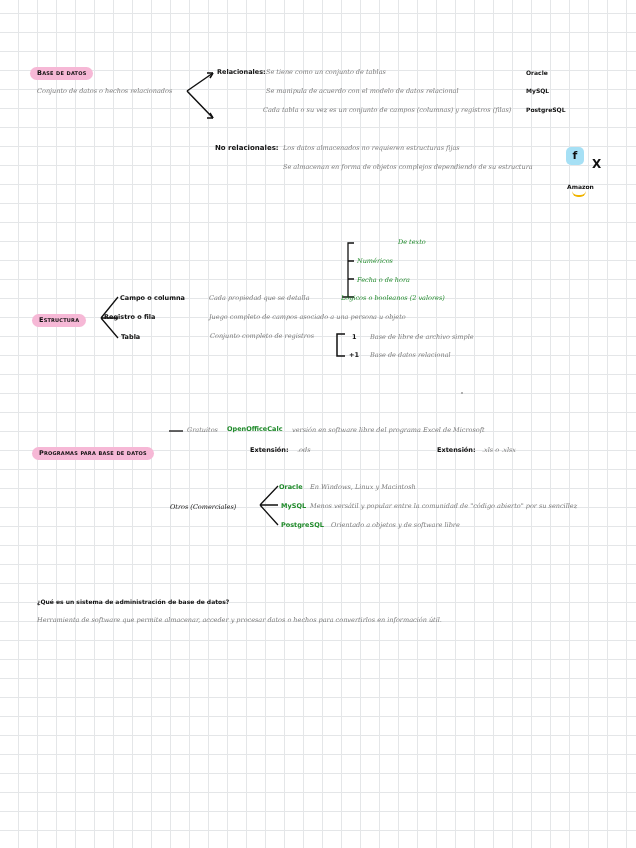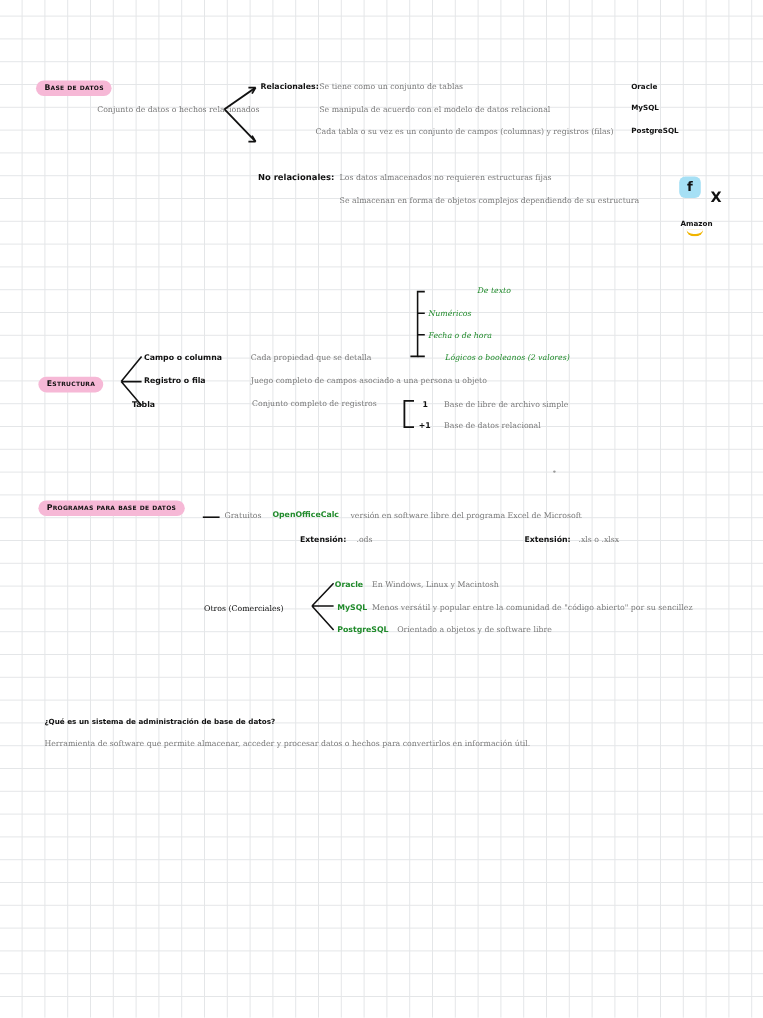--- a/index.html
+++ b/index.html
@@ -8,37 +8,37 @@
     background-image:
       linear-gradient(to right, #e4e6e8 1px, transparent 1px),
       linear-gradient(to bottom, #e4e6e8 1px, transparent 1px);
     background-size:19px 19px;
     background-position:18px 13px;
     font-family:"DejaVu Sans", sans-serif;
   }
   .t{position:absolute;white-space:nowrap;line-height:1;}
   .head{font-size:6.5px;font-weight:bold;color:#111;letter-spacing:0.2px;font-variant:small-caps;}
   .hl{background:#f6b8d6;border-radius:7px;padding:3px 7px;}
-  .note{font-family:"DejaVu Serif", serif;font-size:6.5px;color:#7a7a7a;}
+  .note{font-family:"DejaVu Serif", serif;font-style:italic;font-size:6.5px;color:#7a7a7a;}
   .green{font-family:"DejaVu Serif", serif;font-style:italic;font-size:6.5px;color:#1f8a2a;}
   .greenb{font-size:6.5px;color:#1f8a2a;font-weight:bold;}
   .blk{font-size:6.5px;color:#111;font-weight:bold;}
   .dbname{font-size:6px;color:#111;font-weight:bold;}
   svg{position:absolute;overflow:visible;}
   .fb{position:absolute;left:566px;top:147px;width:18px;height:18px;background:#a6e0f5;border-radius:5px;text-align:center;font-weight:bold;font-size:11px;line-height:18px;color:#111;}
   .xlogo{position:absolute;left:592px;top:157px;font-size:12px;color:#111;font-weight:bold;}
   .amazon{position:absolute;left:567px;top:183px;font-size:6px;font-weight:bold;color:#111;}
   .smile{position:absolute;left:572px;top:191px;width:14px;height:4px;border-bottom:2px solid #f0b400;border-radius:0 0 10px 10px;}
   .dot{position:absolute;left:461px;top:392px;width:2px;height:2px;background:#999;border-radius:50%;}
 </style>
 </head>
 <body>
 
 <div class="t head hl" style="left:30px;top:67px;text-align:right;">Base de datos</div>
-<div class="t note" style="left:37px;top:88px;padding-left:44px;">Conjunto de datos o hechos relacionados</div>
+<div class="t note" style="left:37px;top:88px;">Conjunto de datos o hechos relacionados</div>
 
 <svg style="left:185px;top:70px;" width="30" height="55">
   <path d="M2 21 L28 3 M2 21 L28 48" stroke="#111" stroke-width="1.5" fill="none"></path>
   <path d="M28 3 l-6 0 M28 3 l-3 5" stroke="#111" stroke-width="1.5" fill="none"></path>
   <path d="M28 48 l-3 -5 M28 48 l-6 0" stroke="#111" stroke-width="1.5" fill="none"></path>
 </svg>
 
 <div class="t blk" style="left:217px;top:69px;">Relacionales:</div>
 <div class="t note" style="left:266px;top:69px;">Se tiene como un conjunto de tablas</div>
 <div class="t note" style="left:266px;top:88px;">Se manipula de acuerdo con el modelo de datos relacional</div>
@@ -57,47 +57,47 @@
 <div class="amazon">Amazon</div>
 <div class="smile"></div>
 
 <svg style="left:340px;top:240px;" width="20" height="62">
   <path d="M14 3 L8 3 L8 57 L2 57" stroke="#111" stroke-width="1.3" fill="none"></path>
   <path d="M8 21 L14 21 M8 39 L14 39 M8 57 L14 57" stroke="#111" stroke-width="1.3" fill="none"></path>
 </svg>
 <div class="t green" style="left:357px;top:239px;margin-left:41px;">De texto</div>
 <div class="t green" style="left:357px;top:258px;">Numéricos</div>
 <div class="t green" style="left:357px;top:277px;">Fecha o de hora</div>
-<div class="t green" style="left:371px;top:295px;">Lógicos o booleanos (2 valores)</div>
+<div class="t green" style="left:341px;top:295px;">Lógicos o booleanos (2 valores)</div>
 
 <div class="t head hl" style="left:32px;top:314px;">Estructura</div>
 
 <svg style="left:99px;top:293px;" width="22" height="50">
   <path d="M2 25 L19 4 M2 25 L19 25 M2 25 L19 45" stroke="#111" stroke-width="1.3" fill="none"></path>
 </svg>
 
 <div class="t blk" style="left:120px;top:295px;">Campo o columna</div>
-<div class="t blk" style="left:120px;top:314px;">Registro o fila</div>
-<div class="t blk" style="left:110px;top:334px;">Tabla</div>
+<div class="t blk" style="left:104px;top:314px;">Registro o fila</div>
+<div class="t blk" style="left:121px;top:334px;">Tabla</div>
 
 <div class="t note" style="left:209px;top:295px;">Cada propiedad que se detalla</div>
 <div class="t note" style="left:209px;top:314px;">Juego completo de campos asociado a una persona u objeto</div>
 <div class="t note" style="left:210px;top:333px;">Conjunto completo de registros</div>
 
 <svg style="left:335px;top:332px;" width="12" height="26">
   <path d="M10 2 L2 2 L2 24 L10 24" stroke="#111" stroke-width="1.5" fill="none"></path>
 </svg>
 <div class="t blk" style="left:352px;top:334px;">1</div>
 <div class="t note" style="left:370px;top:334px;">Base de libre de archivo simple</div>
 <div class="t blk" style="left:349px;top:352px;">+1</div>
 <div class="t note" style="left:370px;top:352px;">Base de datos relacional</div>
 
 <div class="dot"></div>
 
-<div class="t head hl" style="left:32px;top:417px;text-align:right;">Programas para base de datos</div>
+<div class="t head hl" style="left:32px;top:447px;text-align:right;">Programas para base de datos</div>
 <svg style="left:168px;top:428px;" width="16" height="6">
   <path d="M1 3 L15 3" stroke="#111" stroke-width="1.3" fill="none"></path>
 </svg>
 <div class="t note" style="left:187px;top:427px;">Gratuitos</div>
 <div class="t greenb" style="left:227px;top:426px;">OpenOfficeCalc</div>
 <div class="t note" style="left:292px;top:427px;">versión en software libre del programa Excel de Microsoft</div>
 
 <div class="t blk" style="left:250px;top:447px;">Extensión:</div>
 <div class="t note" style="left:297px;top:447px;">.ods</div>
 <div class="t blk" style="left:437px;top:447px;">Extensión:</div>

